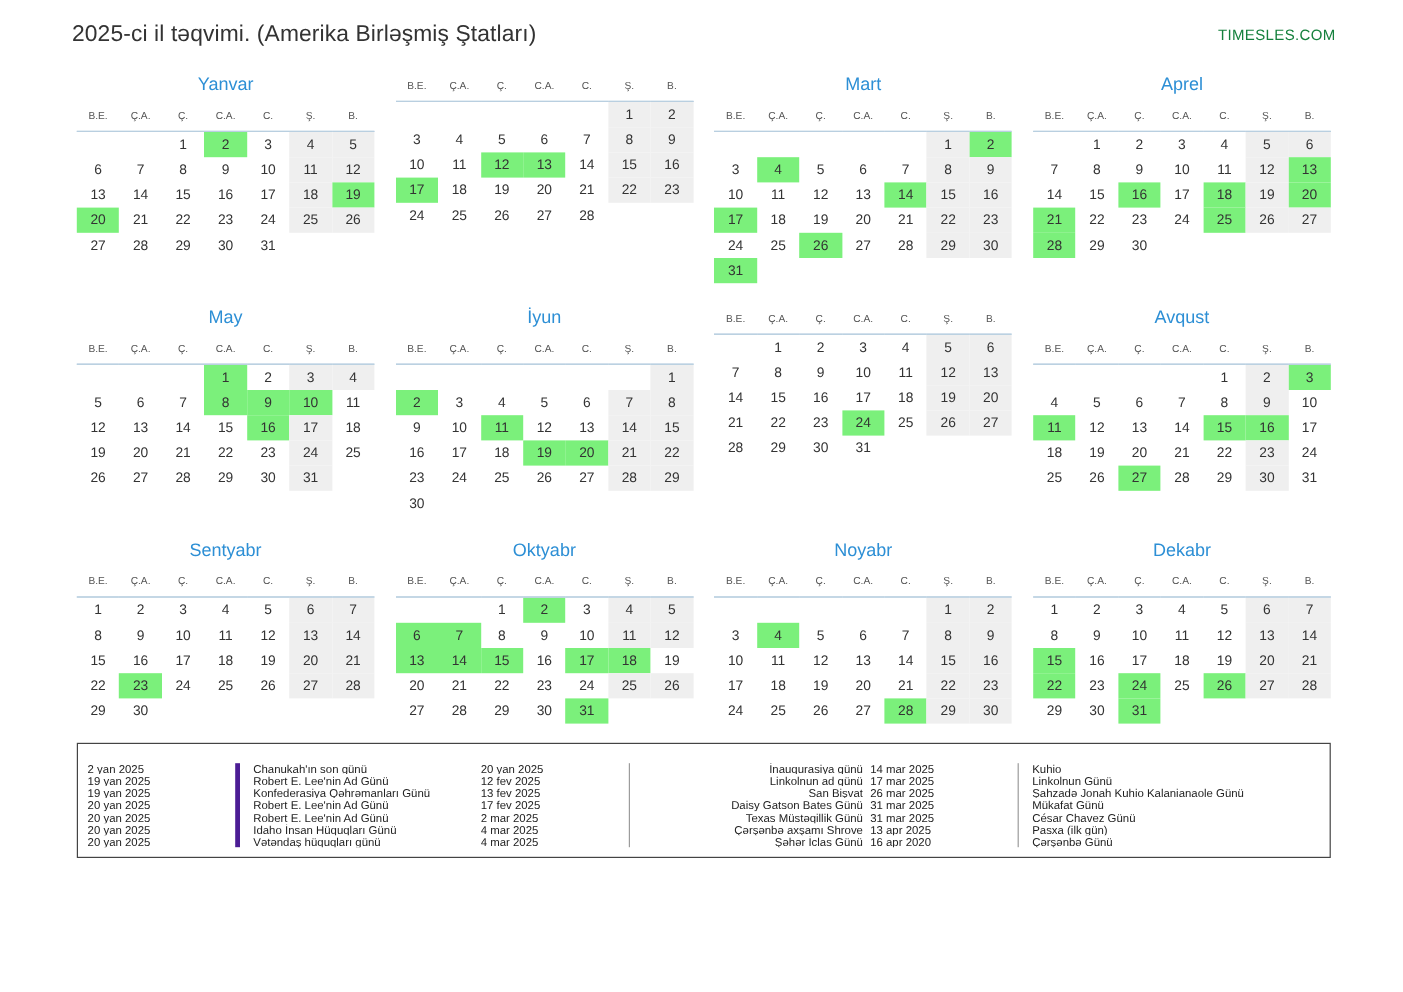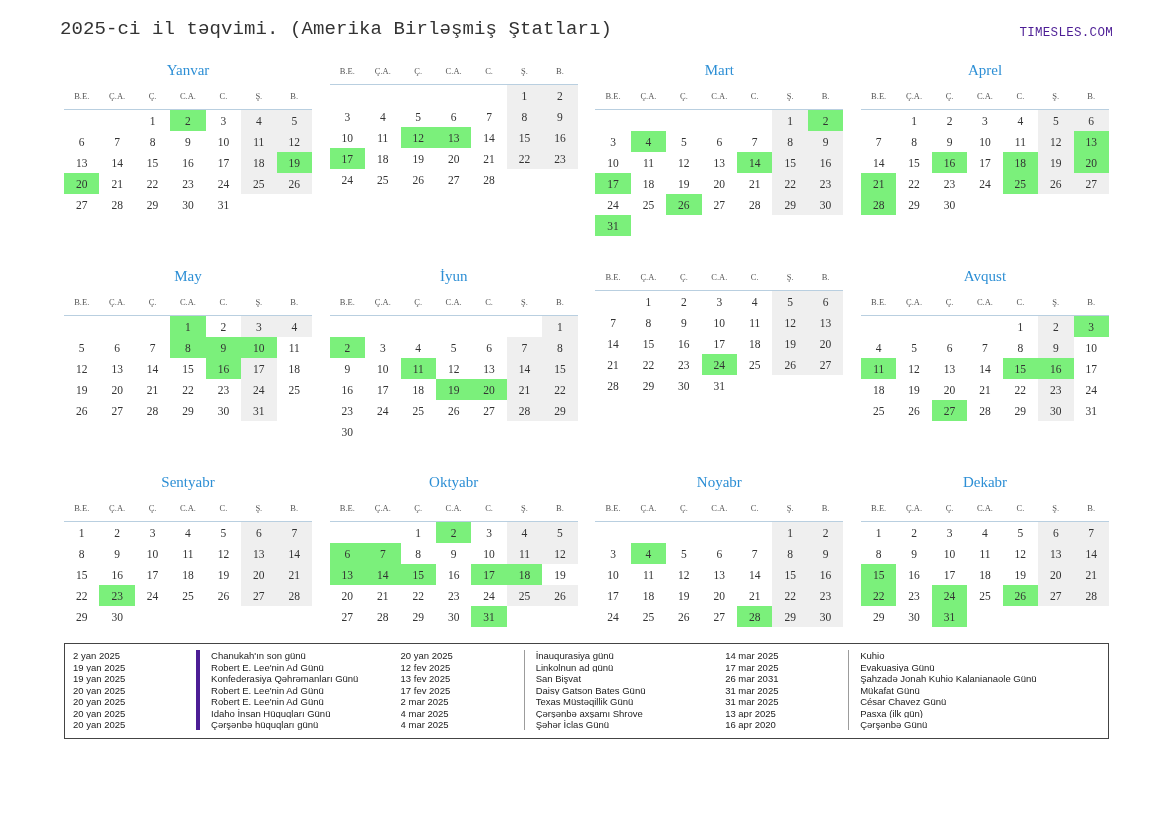--- a/index.html
+++ b/index.html
@@ -17,43 +17,41 @@
   }
   .page {
     width: 1169px;
     height: 827px;
     position: relative;
     box-sizing: border-box;
     padding: 0;
   }
   .topbar {
     display: flex;
-    align-items: flex-end;
+    align-items: center;
     justify-content: space-between;
     padding: 18px 56px 0 60px;
-    font-family: Liberation Mono, monospace;
   }
   .page-title {
     font-size: 19px;
     color: #333333;
     font-weight: normal;
     letter-spacing: 0.1px;
   }
   .brand {
     font-size: 12.5px;
-    color: #4c1d95;
+    color: #15803d;
     letter-spacing: 0.3px;
   }
   .grid {
     margin-top: 22px;
     padding: 0 60px 0 64px;
     display: flex;
     flex-direction: column;
-    gap: 32px;
-    font-family: Liberation Serif, serif;
+    gap: 20px;
   }
   .row {
     display: flex;
     justify-content: space-between;
   }
   .month {
     width: 248px;
   }
   .month-name {
     text-align: center;
@@ -87,35 +85,35 @@
     background: #efefef;
   }
   td.hl {
     background: #7bf07b;
   }
   td.empty { background: transparent; }
 
   .legend {
     margin: 16px 60px 0 64px;
     border: 1px solid #444444;
-    padding: 6px 8px 8px 8px;
+    padding: 16px 8px 8px 8px;
     display: flex;
     height: 96px;
     box-sizing: border-box;
   }
   .legend-col {
     display: flex;
     flex-direction: column;
     gap: 1px;
     padding-right: 6px;
   }
   .legend-col.c1 { width: 128px; }
   .legend-col.c2 { width: 205px; border-left: 4px solid #4c1d95; padding-left: 7px;}
   .legend-col.c3 { width: 128px; }
-  .legend-col.c4 { width: 205px; border-left: 1px solid #9c9c9c; padding-left: 7px;}
+  .legend-col.c4 { width: 205px; border-left: 1px solid #9c9c9c; padding-left: 7px; text-align: right;}
   .legend-col.c5 { width: 128px; }
   .legend-col.c6 { width: 260px; border-left: 1px solid #9c9c9c; padding-left: 7px;}
   .legend-item {
     font-size: 9.5px;
     color: #222222;
     line-height: 12.6px;
     white-space: nowrap;
     overflow: hidden;
     text-overflow: ellipsis;
   }
@@ -934,21 +932,21 @@
         <div class="legend-item">20 yan 2025</div>
         <div class="legend-item">20 yan 2025</div>
       </div>
     <div class="legend-col c2">
         <div class="legend-item ev">Chanukah'ın son günü</div>
         <div class="legend-item ev">Robert E. Lee'nin Ad Günü</div>
         <div class="legend-item ev">Konfederasiya Qəhrəmanları Günü</div>
         <div class="legend-item ev">Robert E. Lee'nin Ad Günü</div>
         <div class="legend-item ev">Robert E. Lee'nin Ad Günü</div>
         <div class="legend-item ev">Idaho İnsan Hüquqları Günü</div>
-        <div class="legend-item ev">Çərşənbə hüquqları günü</div>
+        <div class="legend-item ev">Vətəndaş hüquqları günü</div>
       </div>
     <div class="legend-col c3">
         <div class="legend-item">20 yan 2025</div>
         <div class="legend-item">12 fev 2025</div>
         <div class="legend-item">13 fev 2025</div>
         <div class="legend-item">17 fev 2025</div>
         <div class="legend-item">2 mar 2025</div>
         <div class="legend-item">4 mar 2025</div>
         <div class="legend-item">4 mar 2025</div>
       </div>
@@ -957,29 +955,29 @@
         <div class="legend-item ev">Linkolnun ad günü</div>
         <div class="legend-item ev">San Bişvat</div>
         <div class="legend-item ev">Daisy Gatson Bates Günü</div>
         <div class="legend-item ev">Texas Müstəqillik Günü</div>
         <div class="legend-item ev">Çərşənbə axşamı Shrove</div>
         <div class="legend-item ev">Şəhər İclas Günü</div>
       </div>
     <div class="legend-col c5">
         <div class="legend-item">14 mar 2025</div>
         <div class="legend-item">17 mar 2025</div>
-        <div class="legend-item">26 mar 2031</div>
+        <div class="legend-item">26 mar 2025</div>
         <div class="legend-item">31 mar 2025</div>
         <div class="legend-item">31 mar 2025</div>
         <div class="legend-item">13 apr 2025</div>
         <div class="legend-item">16 apr 2020</div>
       </div>
     <div class="legend-col c6">
         <div class="legend-item ev">Kuhio</div>
-        <div class="legend-item ev">Evakuasiya Günü</div>
+        <div class="legend-item ev">Linkolnun Günü</div>
         <div class="legend-item ev">Şahzadə Jonah Kuhio Kalanianaole Günü</div>
         <div class="legend-item ev">Mükafat Günü</div>
         <div class="legend-item ev">César Chavez Günü</div>
         <div class="legend-item ev">Pasxa (ilk gün)</div>
         <div class="legend-item ev">Çərşənbə Günü</div>
       </div>
   </div>
 
 </div>
 

